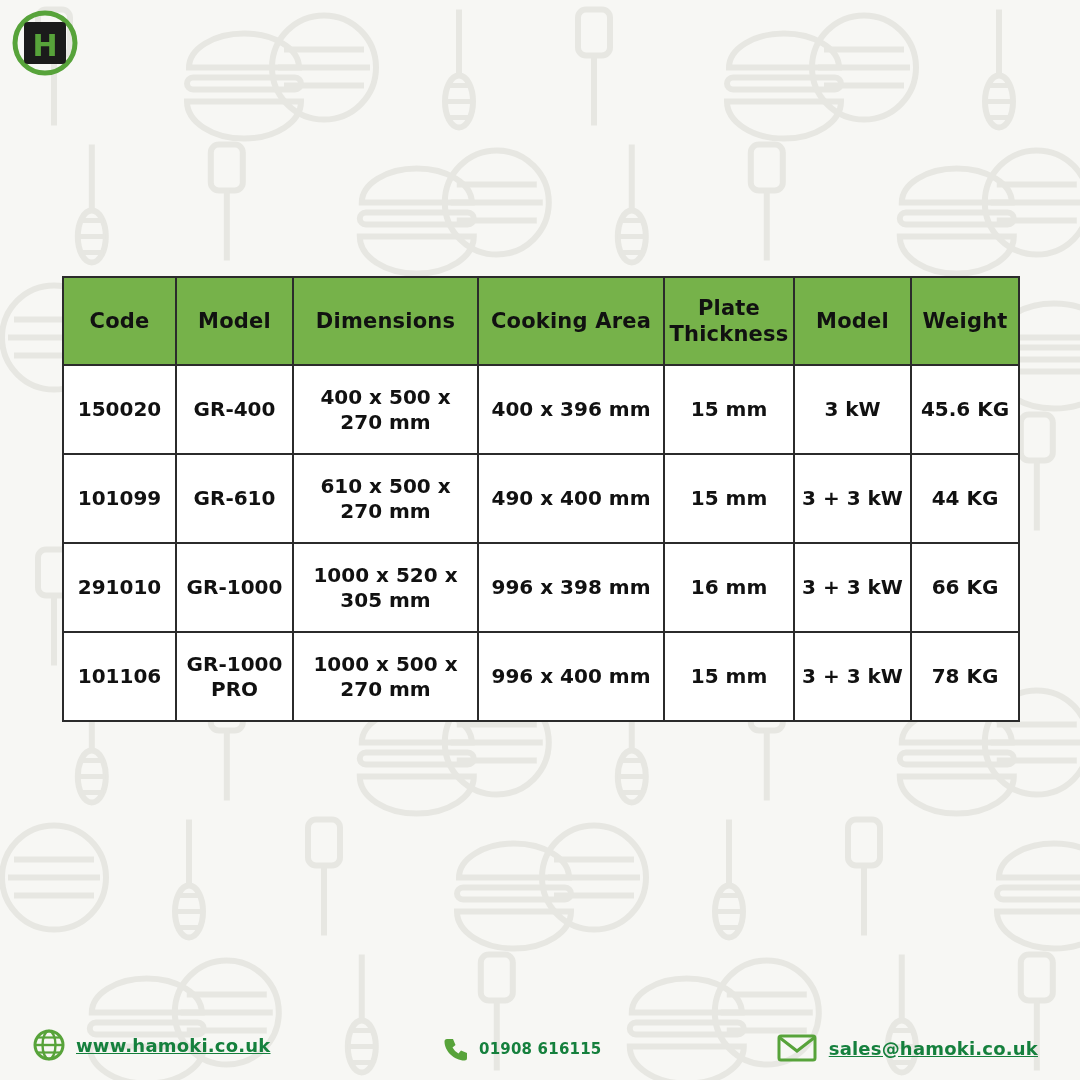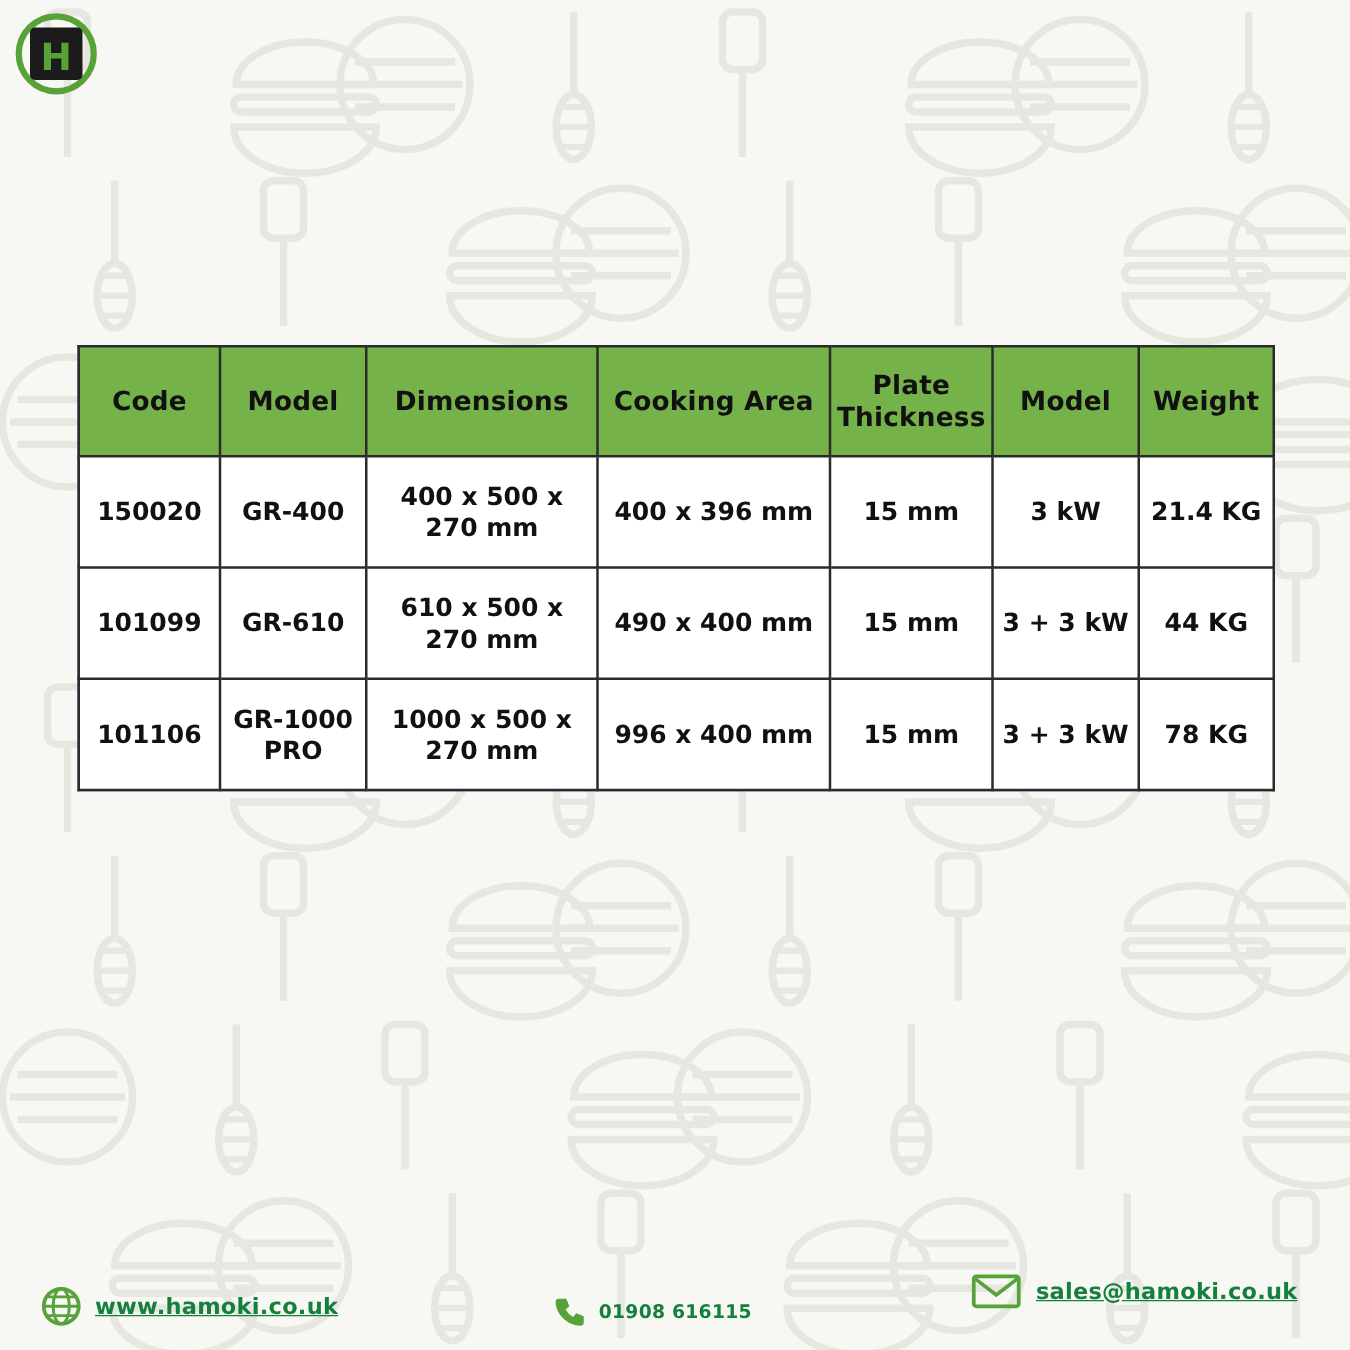--- a/index.html
+++ b/index.html
@@ -102,21 +102,21 @@
     top: 20px;
   }
   #footer-phone {
     position: absolute;
     left: 443px;
     top: 28px;
   }
   #footer-email {
     position: absolute;
     right: 42px;
-    top: 10px;
+    top: 25px;
     gap: 12px;
   }
   .footer-text {
     font-size: 18px;
     text-decoration: underline;
     letter-spacing: .2px;
   }
   .footer-text.phone {
     font-size: 15px;
     text-decoration: none;
@@ -250,30 +250,39 @@
     </thead>
     <tbody id="spec-body">
 
     <tr>
           <td>150020</td>
           <td>GR-400</td>
           <td>400 x 500 x 270 mm</td>
           <td>400 x 396 mm</td>
           <td>15 mm</td>
           <td>3 kW</td>
-          <td>21.4 KG</td>
+          <td>45.6 KG</td>
         </tr>
         <tr>
           <td>101099</td>
           <td>GR-610</td>
           <td>610 x 500 x 270 mm</td>
           <td>490 x 400 mm</td>
           <td>15 mm</td>
           <td>3 + 3 kW</td>
           <td>44 KG</td>
+        </tr>
+        <tr>
+          <td>291010</td>
+          <td>GR-1000</td>
+          <td>1000 x 520 x 305 mm</td>
+          <td>996 x 398 mm</td>
+          <td>16 mm</td>
+          <td>3 + 3 kW</td>
+          <td>66 KG</td>
         </tr>
         <tr>
           <td>101106</td>
           <td>GR-1000 PRO</td>
           <td>1000 x 500 x 270 mm</td>
           <td>996 x 400 mm</td>
           <td>15 mm</td>
           <td>3 + 3 kW</td>
           <td>78 KG</td>
         </tr>

